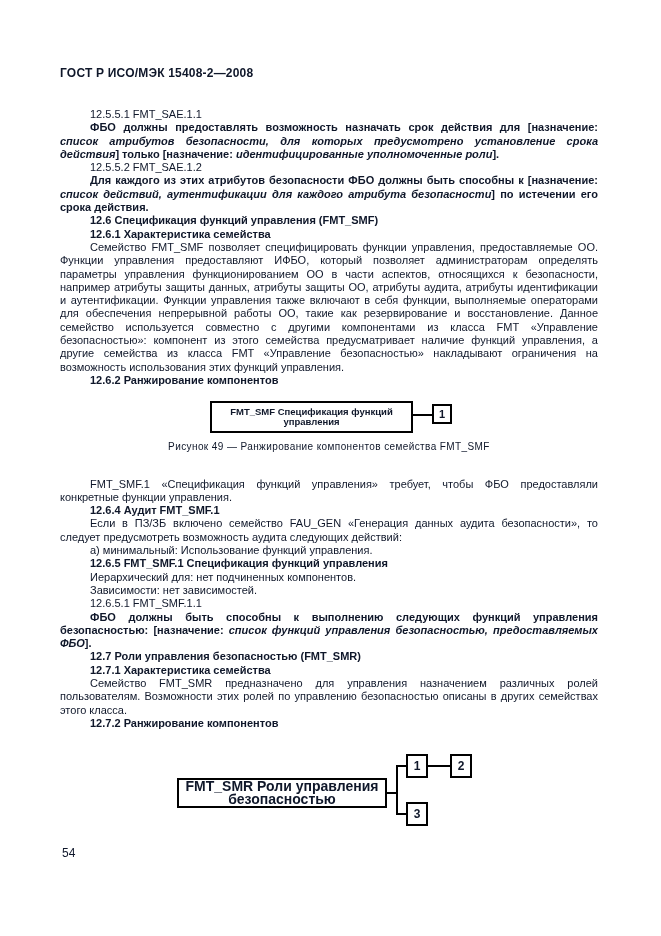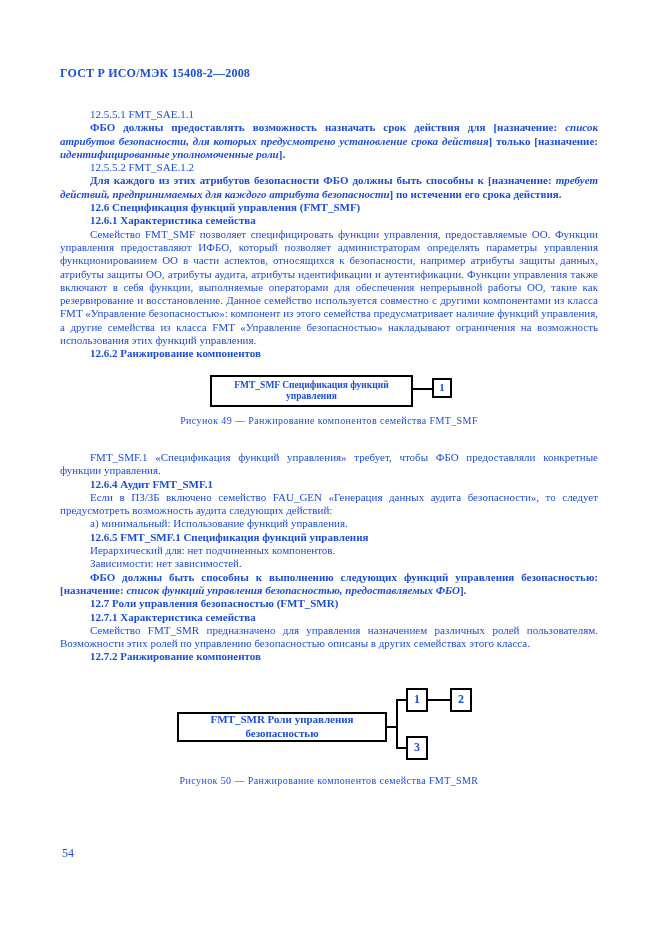--- a/index.html
+++ b/index.html
@@ -1,22 +1,22 @@
 <!DOCTYPE html>
 <html><head>
 <meta charset="utf-8">
 <style>
   * { box-sizing: border-box; margin: 0; padding: 0; }
   html, body { background: #e8e8e8; }
   .page {
     position: relative;
     width: 661px; height: 936px;
     background: #ffffff;
-    font-family: Liberation Serif, serif;
-    color: #1d4ed8;
+    font-family: Liberation Sans, sans-serif;
+    color: #0f172a;
     overflow: hidden;
   }
   .running-header {
     position: absolute; left: 60px; top: 66px;
     font-size: 12px; font-weight: bold; letter-spacing: 0.2px;
   }
   .content {
     position: absolute; left: 60px; top: 108px; width: 538px;
     font-size: 11px; line-height: 13.3px;
   }
@@ -47,21 +47,21 @@
   }
   .caption-49 { margin-top: 5px; margin-bottom: 24px; }
   .caption-50 { margin-top: 12px; }
 
   
   .fig50 { position: relative; height: 85px; margin-top: 13px; }
   .f50-box {
     position: absolute; left: 117px; top: 35px; width: 210px; height: 30px;
     border: 2px solid #000;
     display: flex; align-items: center; justify-content: center;
-    font-size: 11px; font-weight: bold; text-align: center;
+    font-size: 14px; font-weight: bold; text-align: center;
   }
   .f50-node {
     position: absolute; width: 22px; height: 24px;
     border: 2px solid #000;
     display: flex; align-items: center; justify-content: center;
     font-size: 12px; font-weight: bold;
   }
   .f50-node-1 { left: 346px; top: 11px; }
   .f50-node-2 { left: 390px; top: 11px; }
   .f50-node-3 { left: 346px; top: 59px; }
@@ -82,21 +82,21 @@
   <div class="running-header">ГОСТ Р ИСО/МЭК 15408-2—2008</div>
 
   <div class="content">
 
     <p class="para">12.5.5.1 FMT_SAE.1.1</p>
 
     <p class="para b"><span>ФБО должны предоставлять возможность назначать срок действия для [назначение: </span><span class="bi">список атрибутов безопасности, для которых предусмотрено установление срока действия</span><span>] только [назначение: </span><span class="bi">идентифицированные уполномоченные роли</span><span>].</span></p>
 
     <p class="para">12.5.5.2 FMT_SAE.1.2</p>
 
-    <p class="para b"><span>Для каждого из этих атрибутов безопасности ФБО должны быть способны к [назначение: </span><span class="bi">требует действий, предпринимаемых для каждого атрибута безопасности</span><span>] по истечении его срока действия.</span></p>
+    <p class="para b"><span>Для каждого из этих атрибутов безопасности ФБО должны быть способны к [назначение: </span><span class="bi">список действий, аутентификации для каждого атрибута безопасности</span><span>] по истечении его срока действия.</span></p>
 
     <p class="head">12.6 Спецификация функций управления (FMT_SMF)</p>
     <p class="head">12.6.1 Характеристика семейства</p>
 
     <p class="para">Семейство FMT_SMF позволяет специфицировать функции управления, предоставляемые ОО. Функции управления предоставляют ИФБО, который позволяет администраторам определять параметры управления функционированием ОО в части аспектов, относящихся к безопасности, например атрибуты защиты данных, атрибуты защиты ОО, атрибуты аудита, атрибуты идентификации и аутентификации. Функции управления также включают в себя функции, выполняемые операторами для обеспечения непрерывной работы ОО, такие как резервирование и восстановление. Данное семейство используется совместно с другими компонентами из класса FMT «Управление безопасностью»: компонент из этого семейства предусматривает наличие функций управления, а другие семейства из класса FMT «Управление безопасностью» накладывают ограничения на возможность использования этих функций управления.</p>
 
     <p class="head">12.6.2 Ранжирование компонентов</p>
 
     <div class="fig49">
       <div class="f49-box">
@@ -110,20 +110,21 @@
     <p class="para">FMT_SMF.1 «Спецификация функций управления» требует, чтобы ФБО предоставляли конкретные функции управления.</p>
 
 
     <p class="head">12.6.4 Аудит FMT_SMF.1</p>
     <p class="para">Если в ПЗ/ЗБ включено семейство FAU_GEN «Генерация данных аудита безопасности», то следует предусмотреть возможность аудита следующих действий:</p>
     <p class="para">а) минимальный: Использование функций управления.</p>
 
     <p class="head">12.6.5 FMT_SMF.1 Спецификация функций управления</p>
     <p class="para">Иерархический для: нет подчиненных компонентов.</p>
     <p class="para">Зависимости: нет зависимостей.</p>
+    <p class="para">12.6.5.1 FMT_SMF.1.1</p>
 
     <p class="para b"><span>ФБО должны быть способны к выполнению следующих функций управления безопасностью: [назначение: </span><span class="bi">список функций управления безопасностью, предоставляемых ФБО</span><span>].</span></p>
 
     <p class="head">12.7 Роли управления безопасностью (FMT_SMR)</p>
     <p class="head">12.7.1 Характеристика семейства</p>
     <p class="para">Семейство FMT_SMR предназначено для управления назначением различных ролей пользователям. Возможности этих ролей по управлению безопасностью описаны в других семействах этого класса.</p>
     <p class="head">12.7.2 Ранжирование компонентов</p>
 
     <div class="fig50">
       <div class="f50-box">
@@ -131,19 +132,18 @@
         </div>
       <div class="f50-line f50-conn-main"></div>
       <div class="f50-line f50-conn-vert"></div>
       <div class="f50-line f50-conn-n1"></div>
       <div class="f50-line f50-conn-n3"></div>
       <div class="f50-line f50-conn-n12"></div>
       <div class="f50-node f50-node-1">1</div>
       <div class="f50-node f50-node-2">2</div>
       <div class="f50-node f50-node-3">3</div>
     </div>
-    <p class="caption caption-50">Рисунок 50 — Ранжирование компонентов семейства FMT_SMR</p>
 
   </div>
 
   <div class="page-number">54</div>
 
 </div>
 
 </body></html>

